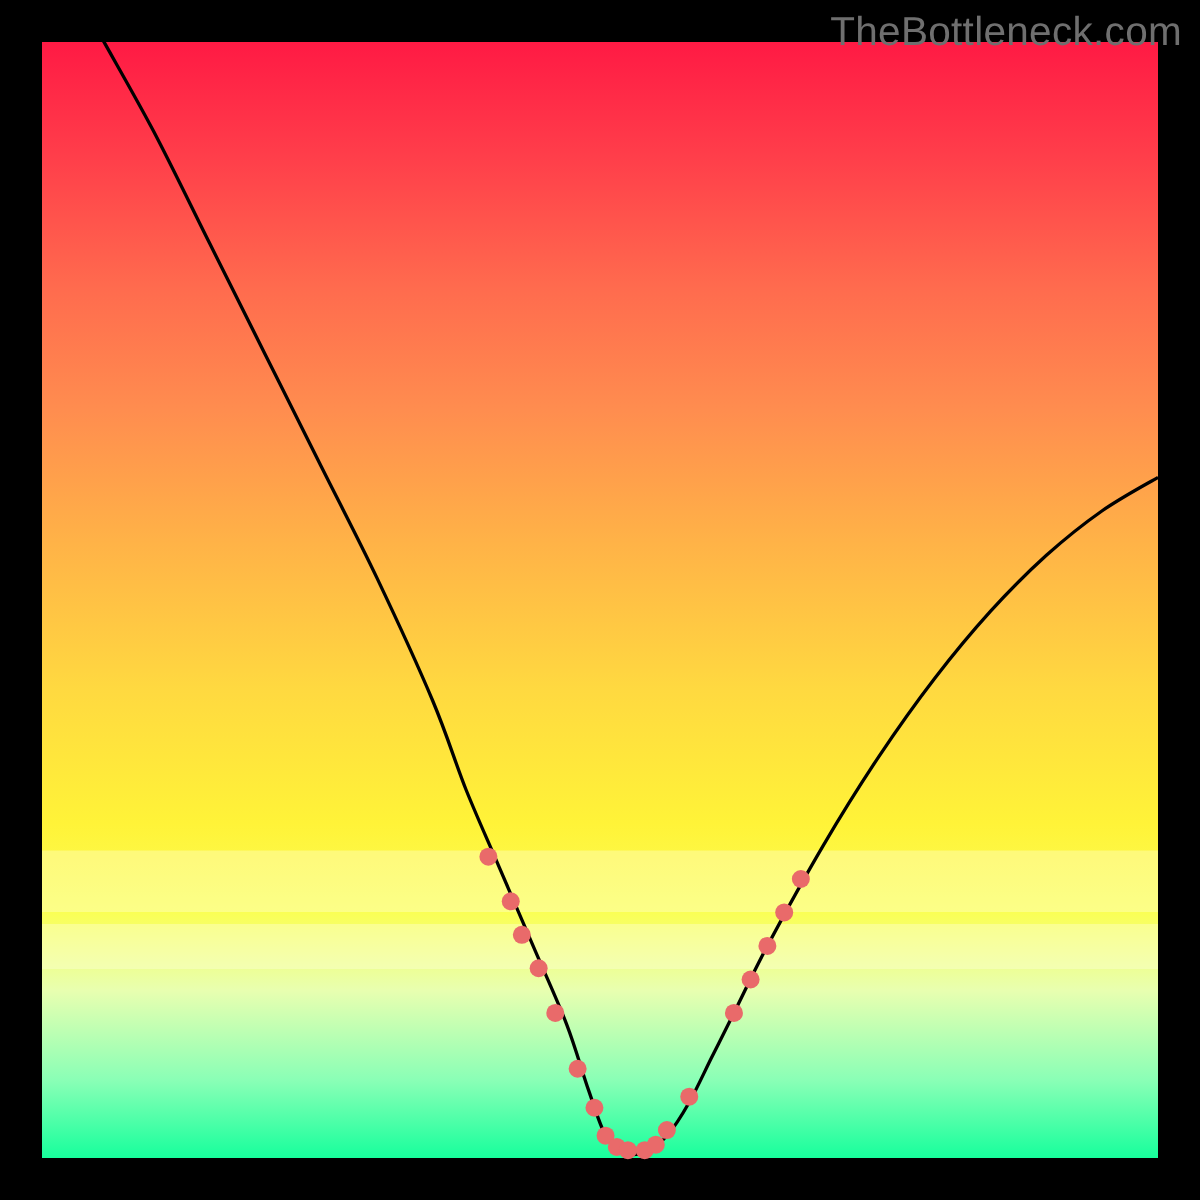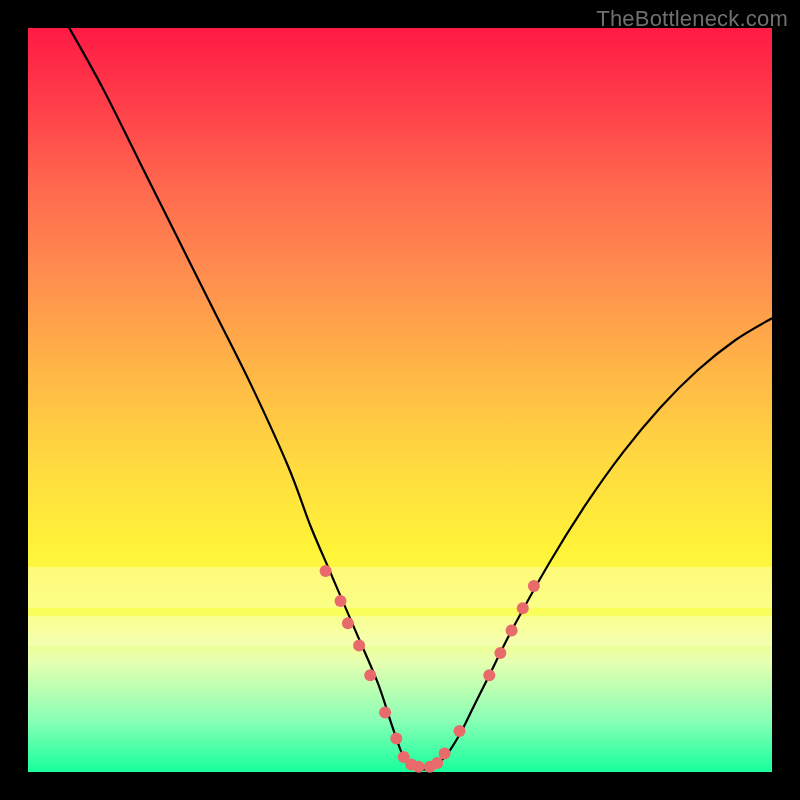--- a/index.html
+++ b/index.html
@@ -27,21 +27,21 @@
       #fff338 70%,
       #faff55 78%,
       #e8ffb0 85%,
       #8affb6 93%,
       #17ff9c 100%);
   }
   .watermark {
     position: absolute;
     top: 6px;
     right: 12px;
-    font-size: 22px;
+    font-size: 27px;
     font-weight: 500;
     color: #6f6f6f;
     letter-spacing: 0.2px;
     z-index: 5;
     user-select: none;
   }
   svg.curve-layer {
     position: absolute;
     left: 0; top: 0;
     width: 744px; height: 744px;

